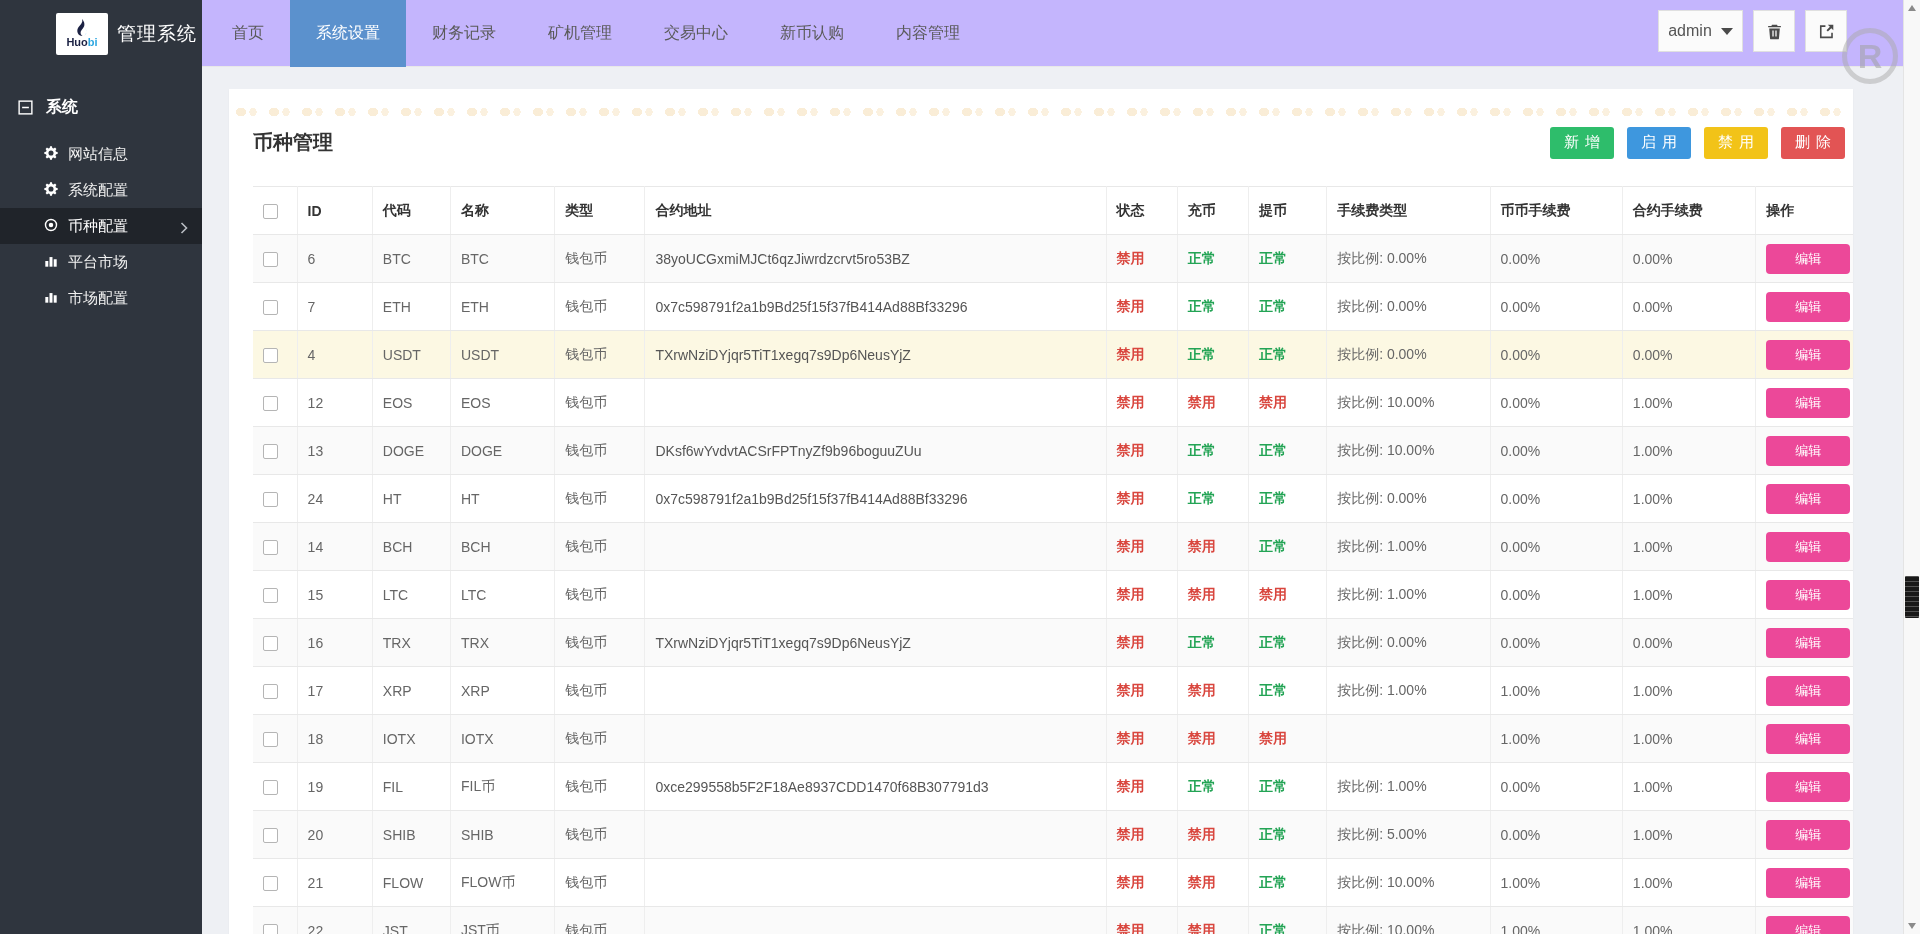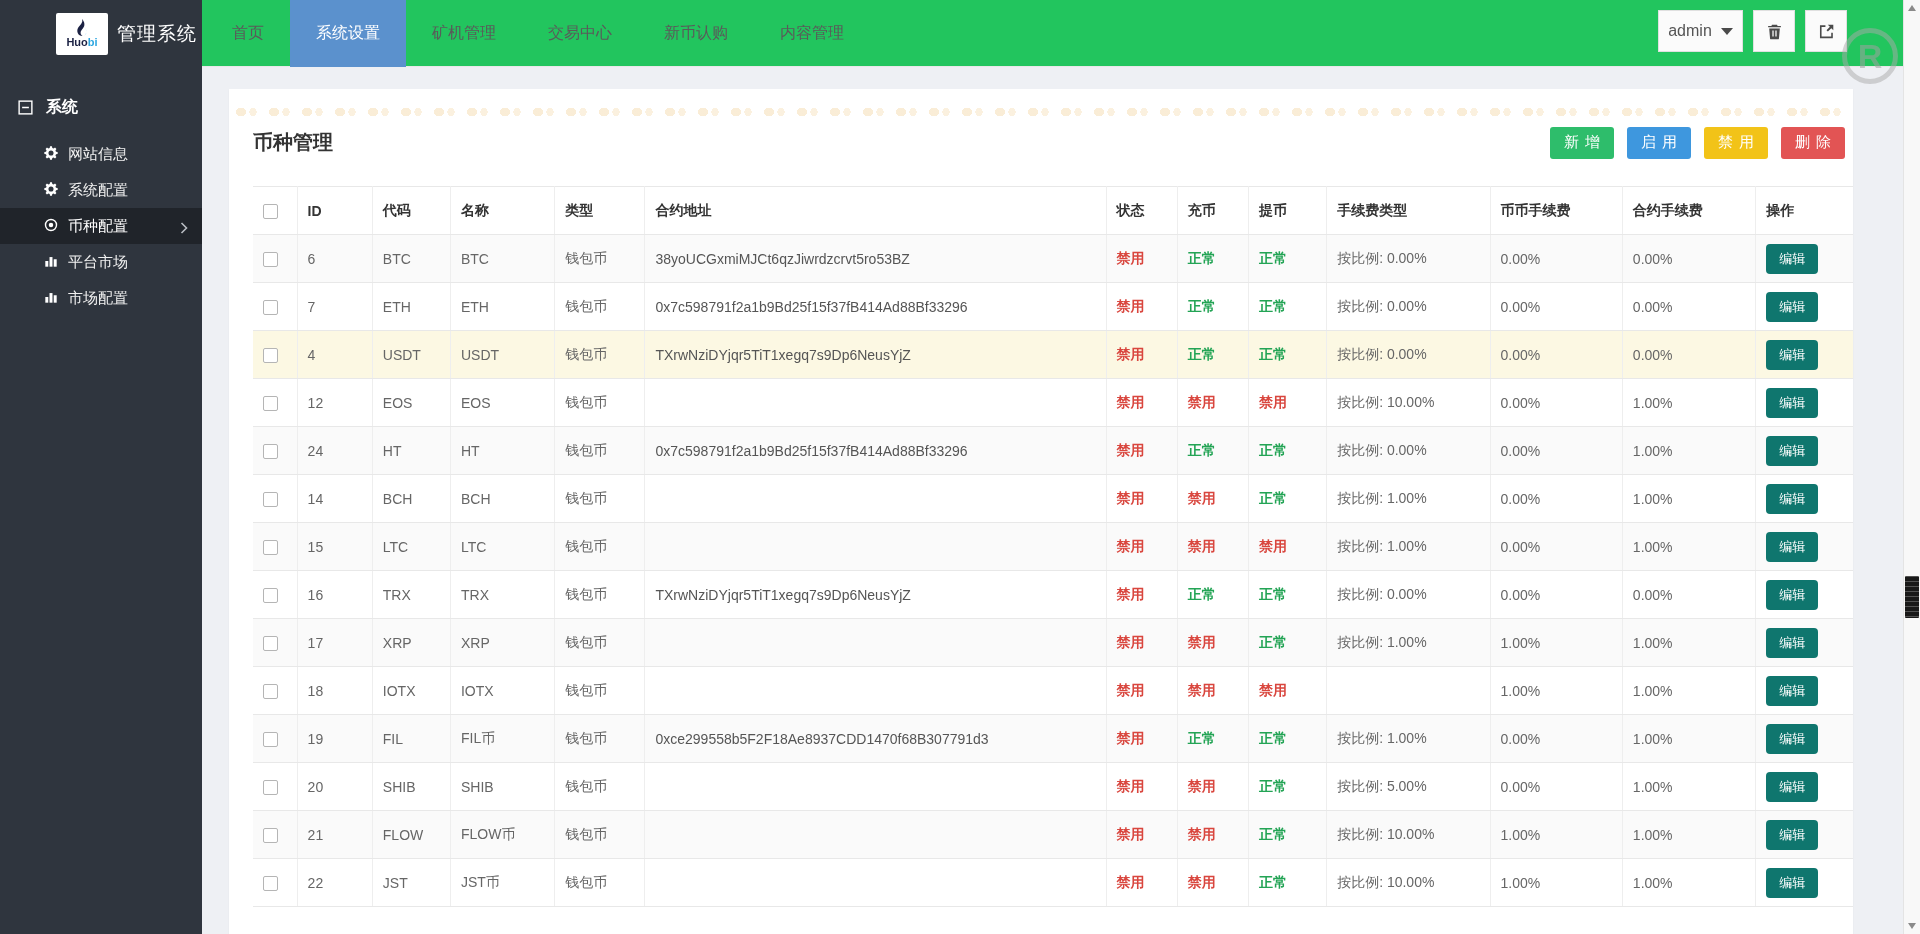--- a/index.html
+++ b/index.html
@@ -1,19 +1,19 @@
 <!DOCTYPE html>
 <html><head>
 <meta charset="utf-8">
 <style>
   * { margin:0; padding:0; box-sizing:border-box; }
   html,body { width:1920px; height:934px; overflow:hidden; font-family:"Liberation Sans","DejaVu Sans",sans-serif; background:#eef0f4; }
 
   
-  .topbar { position:absolute; left:202px; top:0; right:0; height:67px; background:#22c55e; border-bottom:1px solid #e8e8e8; z-index:5; }
+  .topbar { position:absolute; left:202px; top:0; right:0; height:67px; background:#c4b5fd; border-bottom:1px solid #e8e8e8; z-index:5; }
   .tabs { display:flex; height:67px; align-items:stretch; padding-left:4px; }
   .tab { display:flex; align-items:center; padding:0 26px; font-size:16px; color:#5a5a5a; cursor:pointer; }
   .tab.active { background:#5b91cd; color:#fff; }
   .topbar-right { position:absolute; right:73px; top:10px; display:flex; gap:10px; z-index:6; }
   .top-btn { height:42px; background:#fbfbfb; border:1px solid #e0e0e0; display:flex; align-items:center; justify-content:center; color:#555; cursor:pointer; }
   .user-btn { width:85px; gap:9px; font-size:16px; }
   .icon-btn { width:42px; }
   .caret-down { width:0; height:0; border-left:6px solid transparent; border-right:6px solid transparent; border-top:7px solid #4a4a4a; }
 
   
@@ -53,21 +53,21 @@
   th:last-child, td:last-child { border-right:none; }
   thead th { border-top:1px solid #e8e8e8; color:#333; font-weight:bold; font-size:14px; }
   tbody td { color:#666; }
   tbody tr:nth-child(odd) { background:#fafafa; }
   tbody tr.highlight { background:#fcf8e3; }
   .addr { color:#555;margin-top:35px; }
   .cb { width:15px; height:15px; border:1px solid #b5b5b5; border-radius:2px; background:#fff; display:inline-block; vertical-align:middle; cursor:pointer; }
   .st { font-weight:bold; }
   .st-red { color:#d9463e; }
   .st-green { color:#23a455; }
-  .edit-btn { background:#0f766e; color:#fff; border:none; border-radius:4px; font-size:13px; padding:6px 13px; cursor:pointer; font-family:inherit; }
+  .edit-btn { background:#ec4899; color:#fff; border:none; border-radius:4px; font-size:13px; padding:6px 29px; cursor:pointer; font-family:inherit; }
 
   
   .scrollbar { position:absolute; right:0; top:0; bottom:0; width:17px; background:#f8f8f8; border-left:1px solid #e4e4e4; z-index:20; }
   .sb-arrow { position:absolute; left:4px; width:0; height:0; border-left:4.5px solid transparent; border-right:4.5px solid transparent; }
   .sb-up { top:5px; border-bottom:6px solid #8a8a8a; }
   .sb-down { bottom:5px; border-top:6px solid #8a8a8a; }
   .sb-thumb { position:absolute; left:1px; width:14px; top:576px; height:42px; background:#181818; border-radius:1px; cursor:pointer;
      background-image:repeating-linear-gradient(to bottom, rgba(255,255,255,.25) 0 1px, transparent 1px 5px); }
   .r-mark { position:absolute; right:22px; top:28px; width:56px; height:56px; border:5px solid rgba(170,170,170,.5); border-radius:50%; display:flex; align-items:center; justify-content:center; font-size:34px; font-weight:bold; color:rgba(160,160,160,.55); z-index:30; pointer-events:none; }
 </style>
@@ -131,20 +131,21 @@
           </svg></span>
         <span>市场配置</span>
       </div>
     </nav>
 </aside>
 
 <header class="topbar">
   <nav class="tabs" id="top-tabs">
       <div class="tab">首页</div>
       <div class="tab active">系统设置</div>
+      <div class="tab">财务记录</div>
       <div class="tab">矿机管理</div>
       <div class="tab">交易中心</div>
       <div class="tab">新币认购</div>
       <div class="tab">内容管理</div>
     </nav>
 </header>
 <div class="topbar-right">
   <div class="top-btn user-btn">
     <span>admin</span>
     <span class="caret-down"></span>
@@ -263,20 +264,35 @@
     <td class="st st-red">禁用</td>
     <td class="st st-red">禁用</td>
     <td class="st st-red">禁用</td>
     <td>按比例: 10.00%</td>
     <td>0.00%</td>
     <td>1.00%</td>
     <td><button class="edit-btn">编辑</button></td>
   </tr>
           <tr>
     <td><span class="cb"></span></td>
+    <td>13</td>
+    <td>DOGE</td>
+    <td>DOGE</td>
+    <td>钱包币</td>
+    <td class="addr">DKsf6wYvdvtACSrFPTnyZf9b96boguuZUu</td>
+    <td class="st st-red">禁用</td>
+    <td class="st st-green">正常</td>
+    <td class="st st-green">正常</td>
+    <td>按比例: 10.00%</td>
+    <td>0.00%</td>
+    <td>1.00%</td>
+    <td><button class="edit-btn">编辑</button></td>
+  </tr>
+          <tr>
+    <td><span class="cb"></span></td>
     <td>24</td>
     <td>HT</td>
     <td>HT</td>
     <td>钱包币</td>
     <td class="addr">0x7c598791f2a1b9Bd25f15f37fB414Ad88Bf33296</td>
     <td class="st st-red">禁用</td>
     <td class="st st-green">正常</td>
     <td class="st st-green">正常</td>
     <td>按比例: 0.00%</td>
     <td>0.00%</td>

